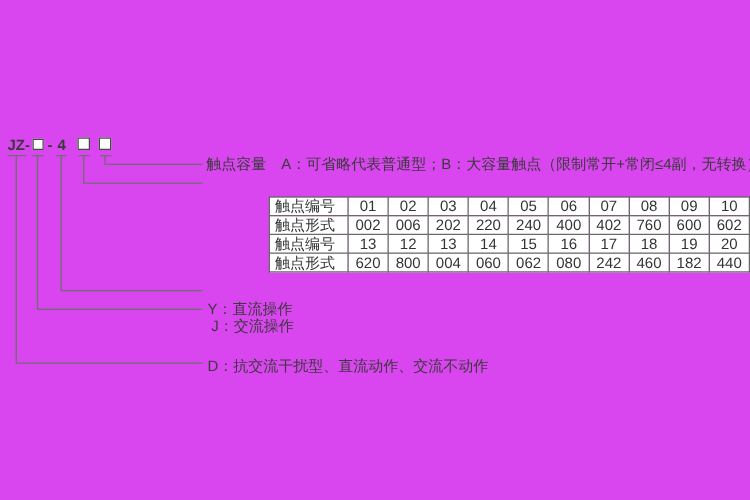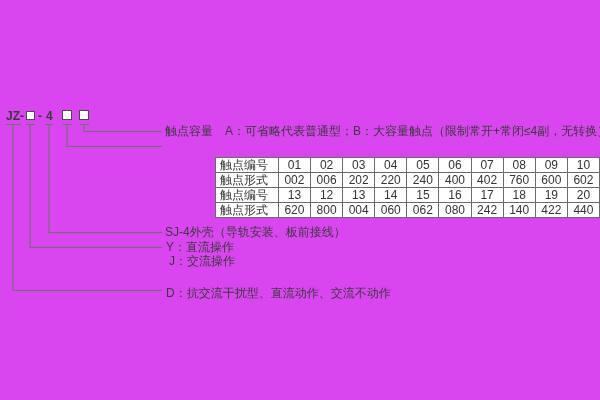--- a/index.html
+++ b/index.html
@@ -94,21 +94,20 @@
   </svg>
 
   <span class="abs model-text" style="left:6px; top:110px;">JZ-</span>
   <span class="abs placeholder-box" style="left:26px; top:111px; width:9px; height:9px;"></span>
   <span class="abs model-text" style="left:38px; top:110px;">-</span>
   <span class="abs model-text" style="left:46px; top:110px;">4</span>
   <span class="abs placeholder-box" style="left:62px; top:110px;"></span>
   <span class="abs placeholder-box" style="left:79px; top:110px;"></span>
 
   <div class="abs callout" style="left:165px; top:125px;">触点容量　A：可省略代表普通型；B：大容量触点（限制常开+常闭≤4副，无转换）</div>
-  <div class="abs callout" style="left:165px; top:226px;">SJ-4外壳（导轨安装、板前接线）</div>
   <div class="abs callout" style="left:166px; top:241px;">Y：直流操作</div>
   <div class="abs callout" style="left:169px; top:255px;">J：交流操作</div>
   <div class="abs callout" style="left:166px; top:287px;">D：抗交流干扰型、直流动作、交流不动作</div>
 
   <table class="contact-table">
     <tbody>
       <tr>
         <th>触点编号</th>
         <td>01</td>
         <td>02</td>
@@ -149,20 +148,20 @@
       </tr>
       <tr>
         <th>触点形式</th>
         <td>620</td>
         <td>800</td>
         <td>004</td>
         <td>060</td>
         <td>062</td>
         <td>080</td>
         <td>242</td>
-        <td>140</td>
-        <td>422</td>
+        <td>460</td>
+        <td>182</td>
         <td>440</td>
       </tr>
     </tbody>
   </table>
 
 </div>
 
 </body></html>

